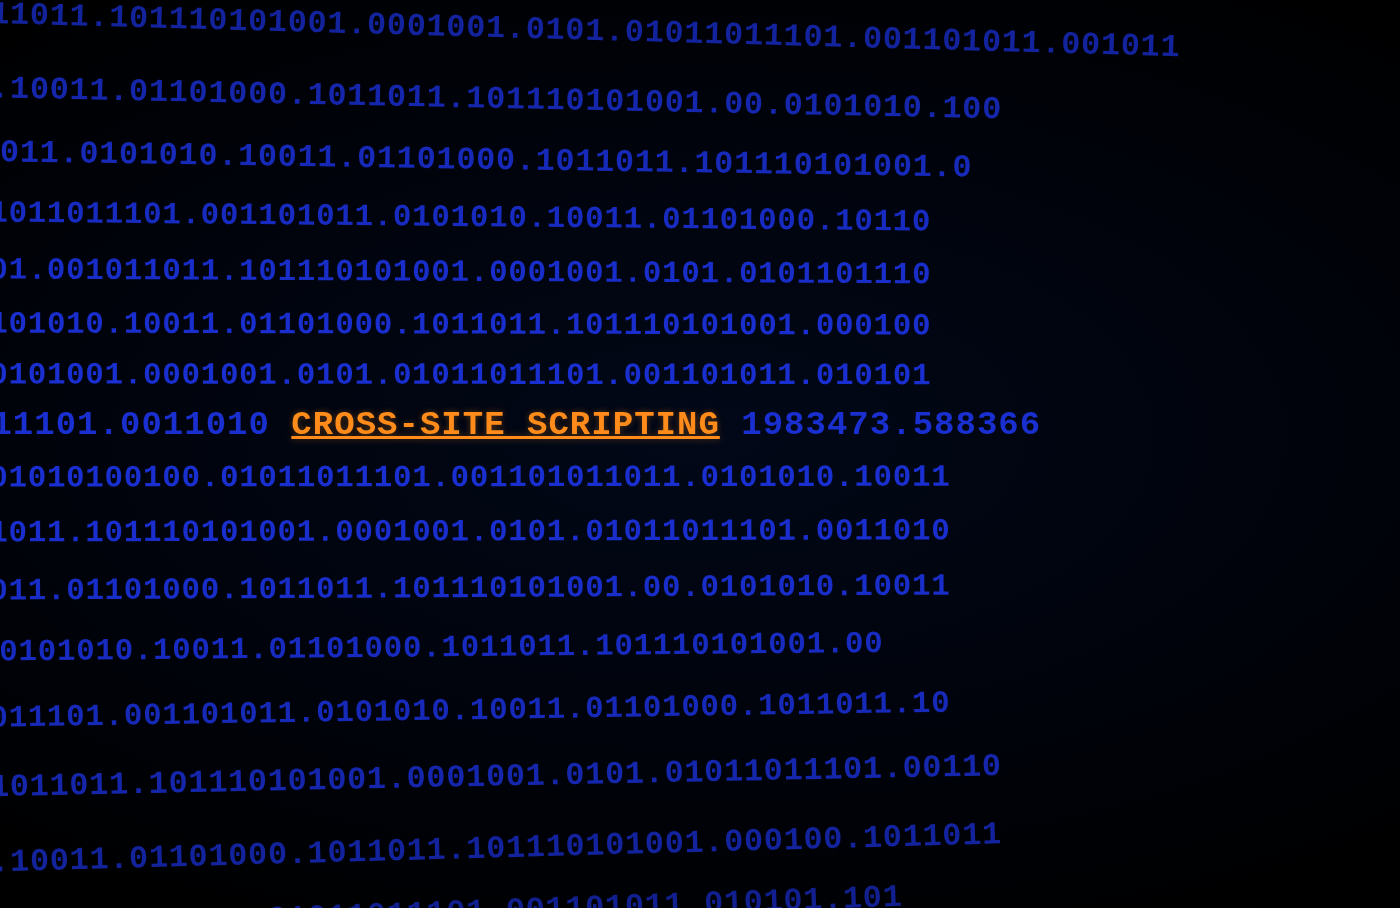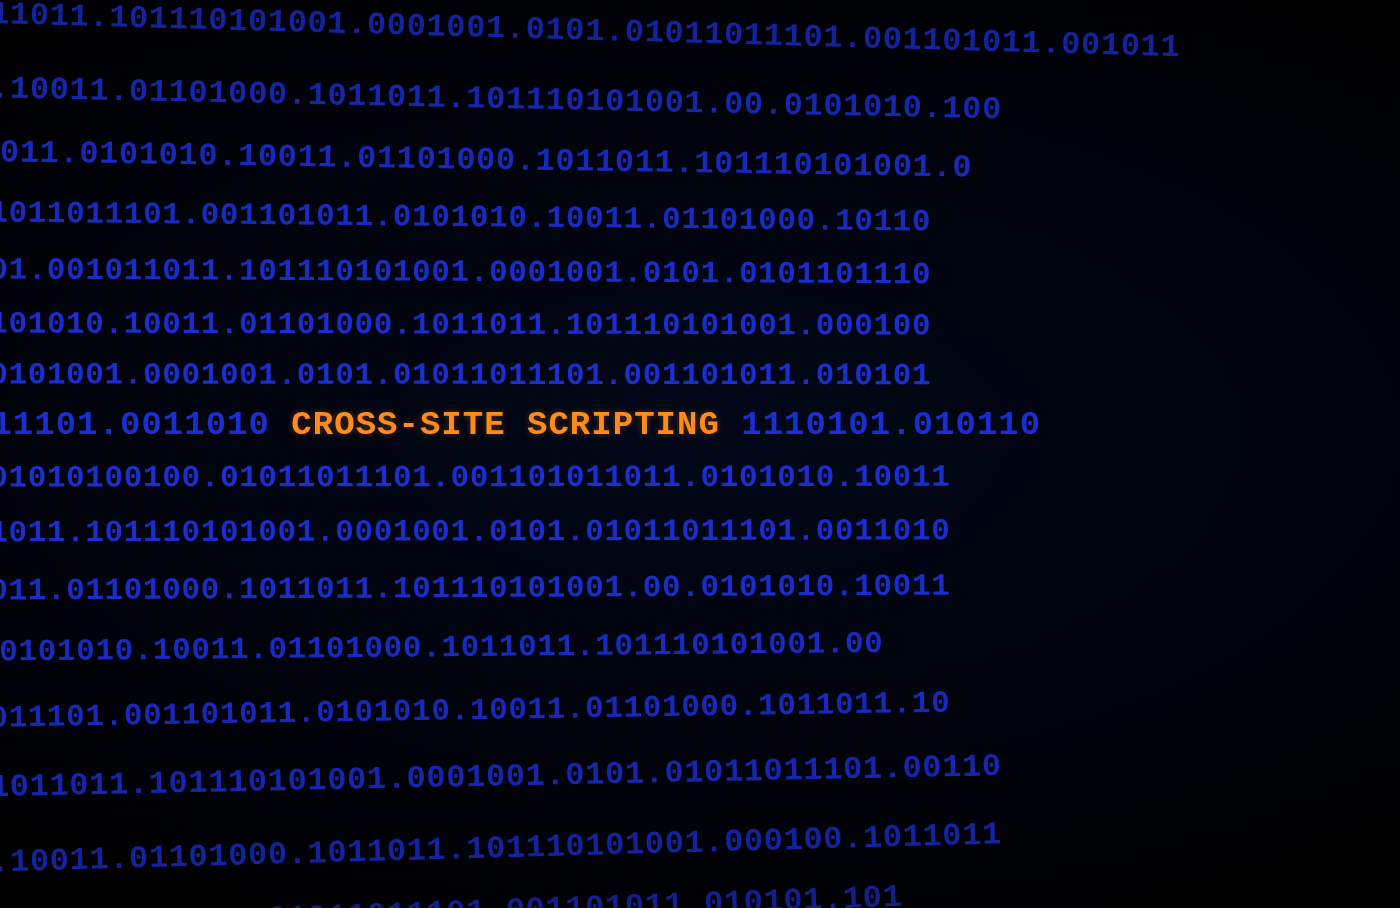--- a/index.html
+++ b/index.html
@@ -38,35 +38,36 @@
     white-space: nowrap;
     font-size: 34px;
     line-height: 1;
     letter-spacing: 0.03em;
     user-select: none;
   }
   .center-row .b { color: #1a2fd0; }
   .center-row .h {
     color: #ff8c1a;
     text-shadow: 0 0 6px rgba(255,140,26,0.35);
+    text-decoration: underline;
   }
 </style>
 </head>
 <body>
 
 <div class="canvas">
   <div id="rows">
       <div class="row" style="top: 18px; left: -30px; font-size: 32px; letter-spacing: 0.02em; opacity: 0.75; transform: rotate(1.6deg);">011011.101110101001.0001001.0101.01011011101.001101011.001011</div>
       <div class="row" style="top: 88px; left: -10px; font-size: 32px; letter-spacing: 0.02em; opacity: 0.82; transform: rotate(1.2deg);">.10011.01101000.1011011.101110101001.00.0101010.100</div>
       <div class="row" style="top: 148px; left: -20px; font-size: 32px; letter-spacing: 0.02em; opacity: 0.88; transform: rotate(0.9deg);">.011.0101010.10011.01101000.1011011.101110101001.0</div>
       <div class="row" style="top: 204px; left: -30px; font-size: 31px; letter-spacing: 0.02em; opacity: 0.92; transform: rotate(0.55deg);">01011011101.001101011.0101010.10011.01101000.10110</div>
       <div class="row" style="top: 258px; left: -30px; font-size: 31px; letter-spacing: 0.02em; opacity: 0.96; transform: rotate(0.3deg);">001.001011011.101110101001.0001001.0101.0101101110</div>
       <div class="row" style="top: 310px; left: -30px; font-size: 31px; letter-spacing: 0.02em; opacity: 0.98; transform: rotate(0.12deg);">0101010.10011.01101000.1011011.101110101001.000100</div>
       <div class="row" style="top: 360px; left: -30px; font-size: 31px; letter-spacing: 0.02em; opacity: 1; transform: rotate(0.04deg);">10101001.0001001.0101.01011011101.001101011.010101</div>
-      <div class="center-row" style="top: 408px; left: -30px; font-size: 34px; letter-spacing: 0.03em; opacity: 1; transform: rotate(0deg);"><span class="b">011101.0011010 </span><span class="h">CROSS-SITE SCRIPTING</span><span class="b"> 1110101.010110</span></div>
+      <div class="center-row" style="top: 408px; left: -30px; font-size: 34px; letter-spacing: 0.03em; opacity: 1; transform: rotate(0deg);"><span class="b">011101.0011010 </span><span class="h">CROSS-SITE SCRIPTING</span><span class="b"> 1983473.588366</span></div>
       <div class="row" style="top: 462px; left: -30px; font-size: 31px; letter-spacing: 0.02em; opacity: 1; transform: rotate(-0.04deg);">001010100100.01011011101.001101011011.0101010.10011</div>
       <div class="row" style="top: 516px; left: -30px; font-size: 31px; letter-spacing: 0.02em; opacity: 0.98; transform: rotate(-0.12deg);">.1011.101110101001.0001001.0101.01011011101.0011010</div>
       <div class="row" style="top: 572px; left: -30px; font-size: 31px; letter-spacing: 0.02em; opacity: 0.96; transform: rotate(-0.3deg);">0011.01101000.1011011.101110101001.00.0101010.10011</div>
       <div class="row" style="top: 630px; left: -20px; font-size: 31px; letter-spacing: 0.02em; opacity: 0.92; transform: rotate(-0.55deg);">.0101010.10011.01101000.1011011.101110101001.00</div>
       <div class="row" style="top: 692px; left: -30px; font-size: 31px; letter-spacing: 0.02em; opacity: 0.88; transform: rotate(-0.9deg);">1011101.001101011.0101010.10011.01101000.1011011.10</div>
       <div class="row" style="top: 758px; left: -30px; font-size: 32px; letter-spacing: 0.02em; opacity: 0.82; transform: rotate(-1.2deg);">01011011.101110101001.0001001.0101.01011011101.00110</div>
       <div class="row" style="top: 828px; left: -10px; font-size: 32px; letter-spacing: 0.02em; opacity: 0.75; transform: rotate(-1.6deg);">.10011.01101000.1011011.101110101001.000100.1011011</div>
       <div class="row" style="top: 890px; left: -30px; font-size: 32px; letter-spacing: 0.02em; opacity: 0.68; transform: rotate(-2deg);">1.0001001.0101.01011011101.001101011.010101.101</div>
     </div>
 </div>

